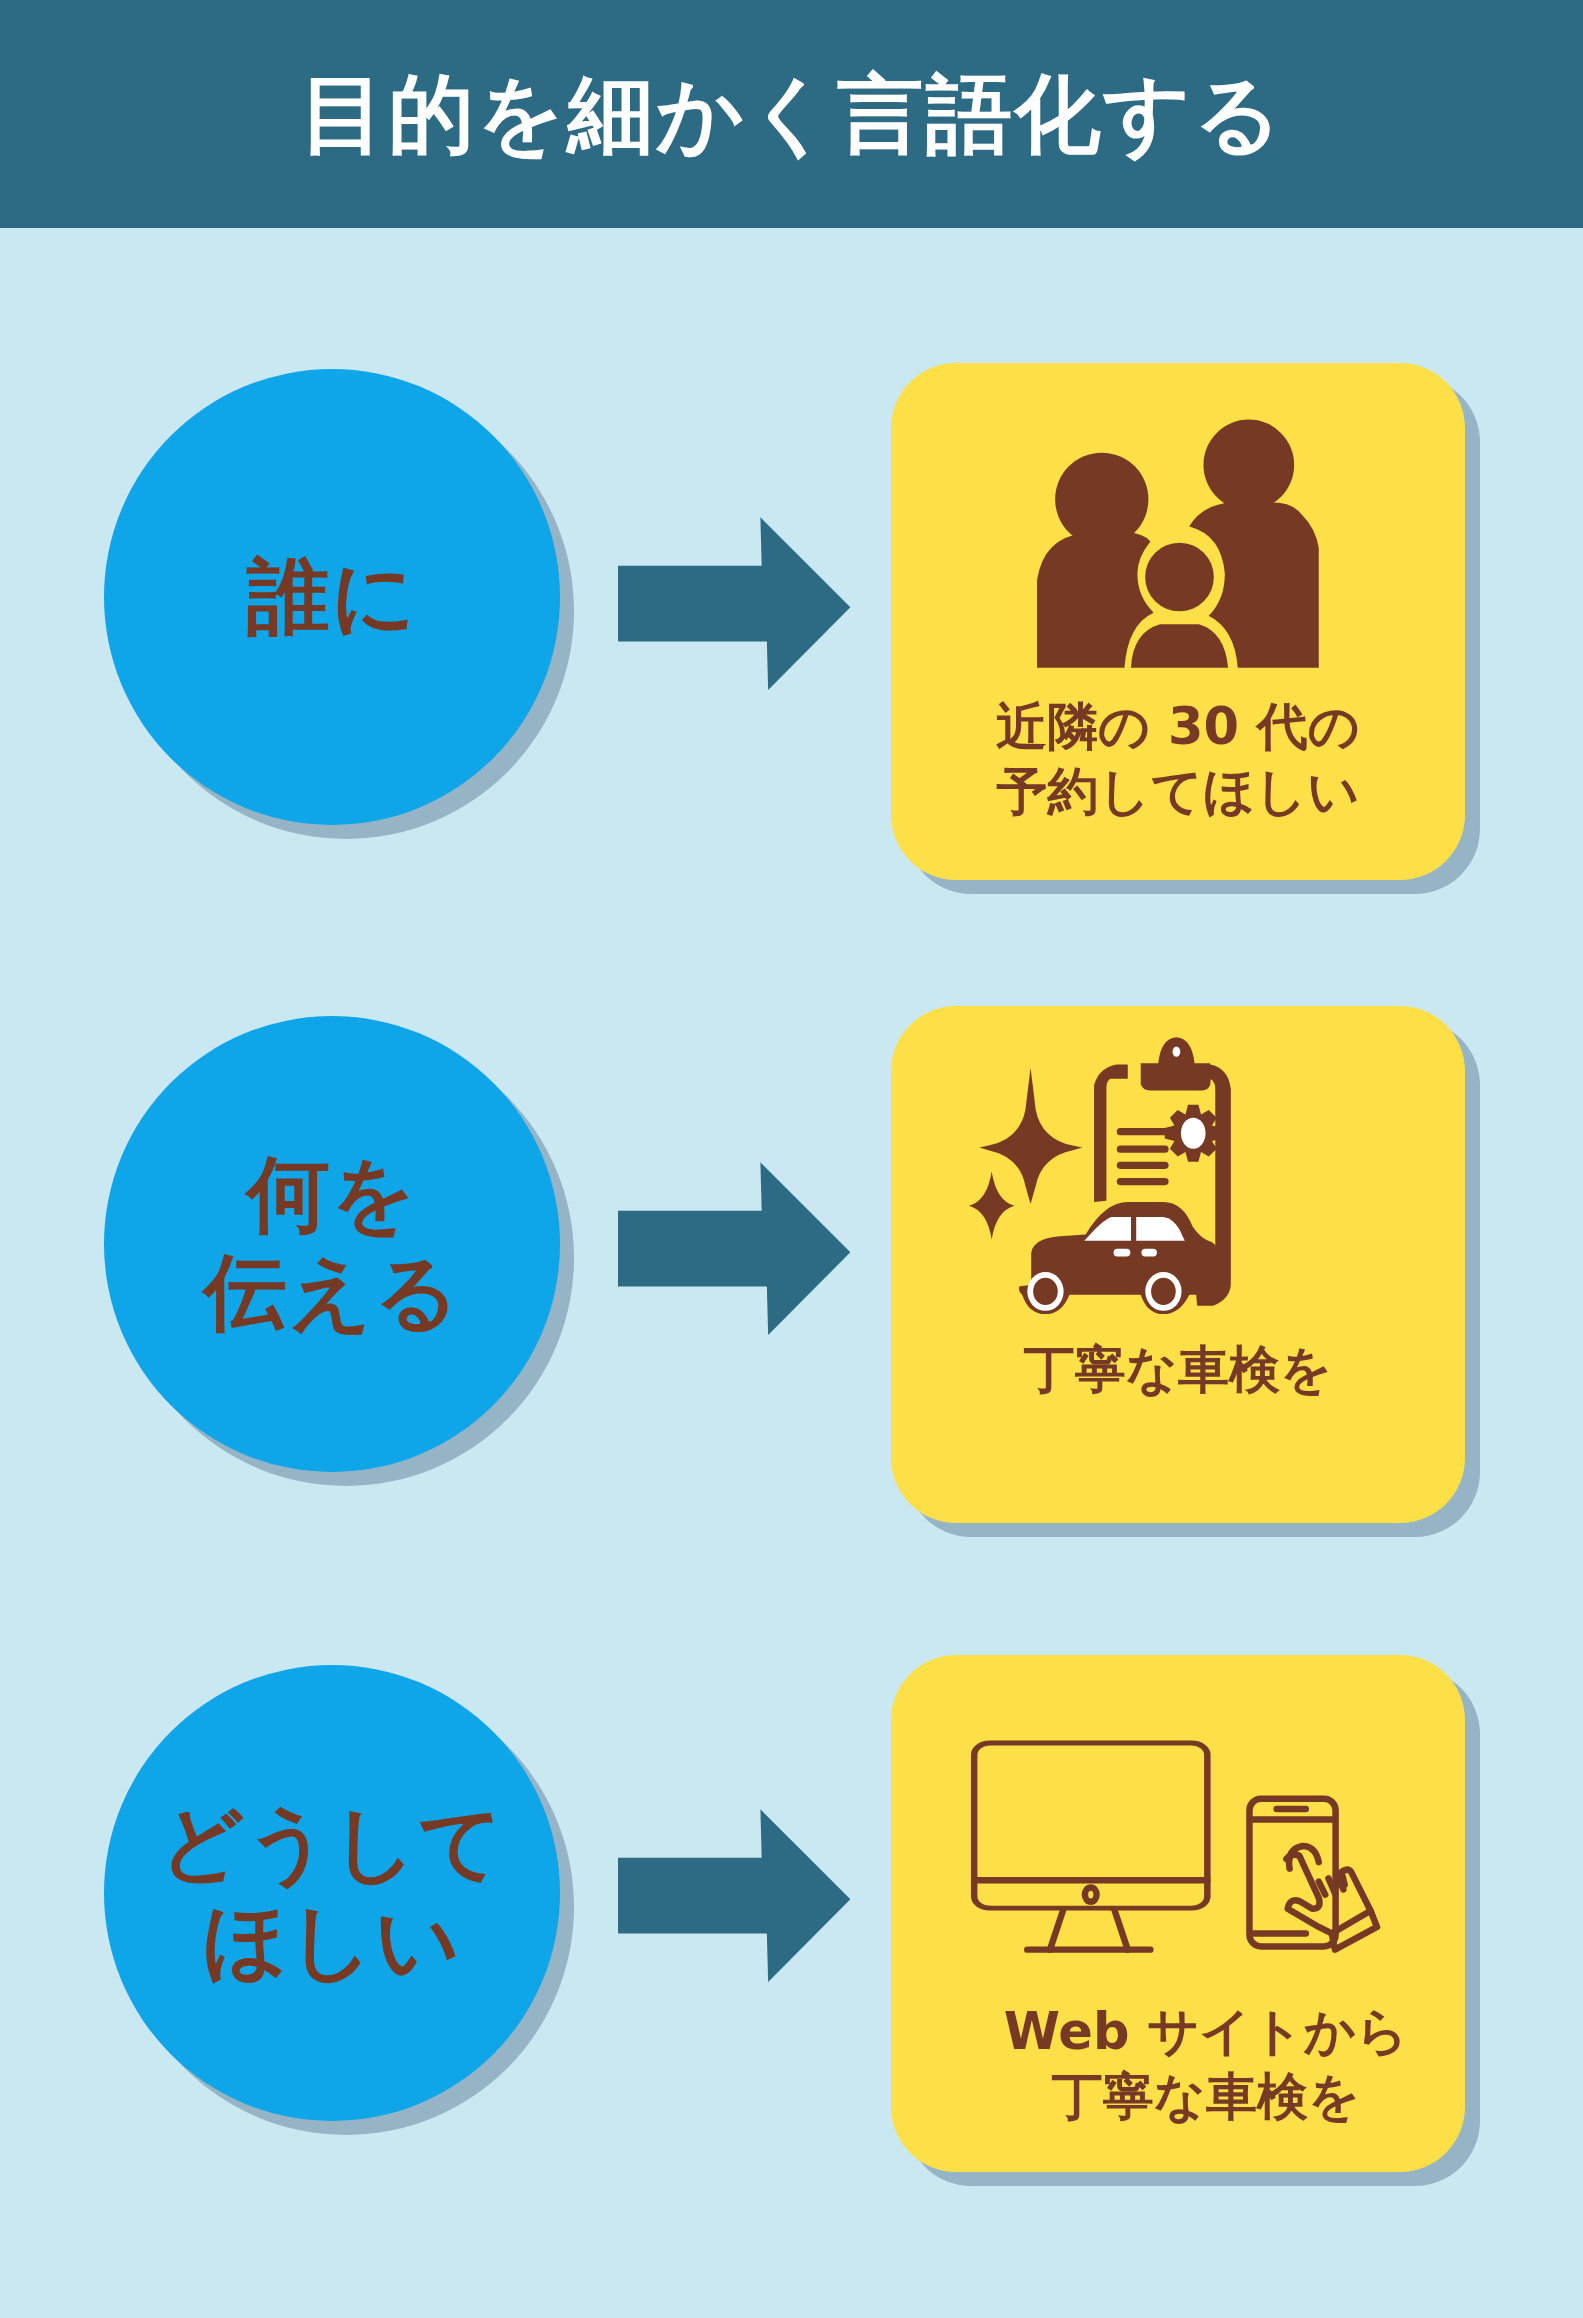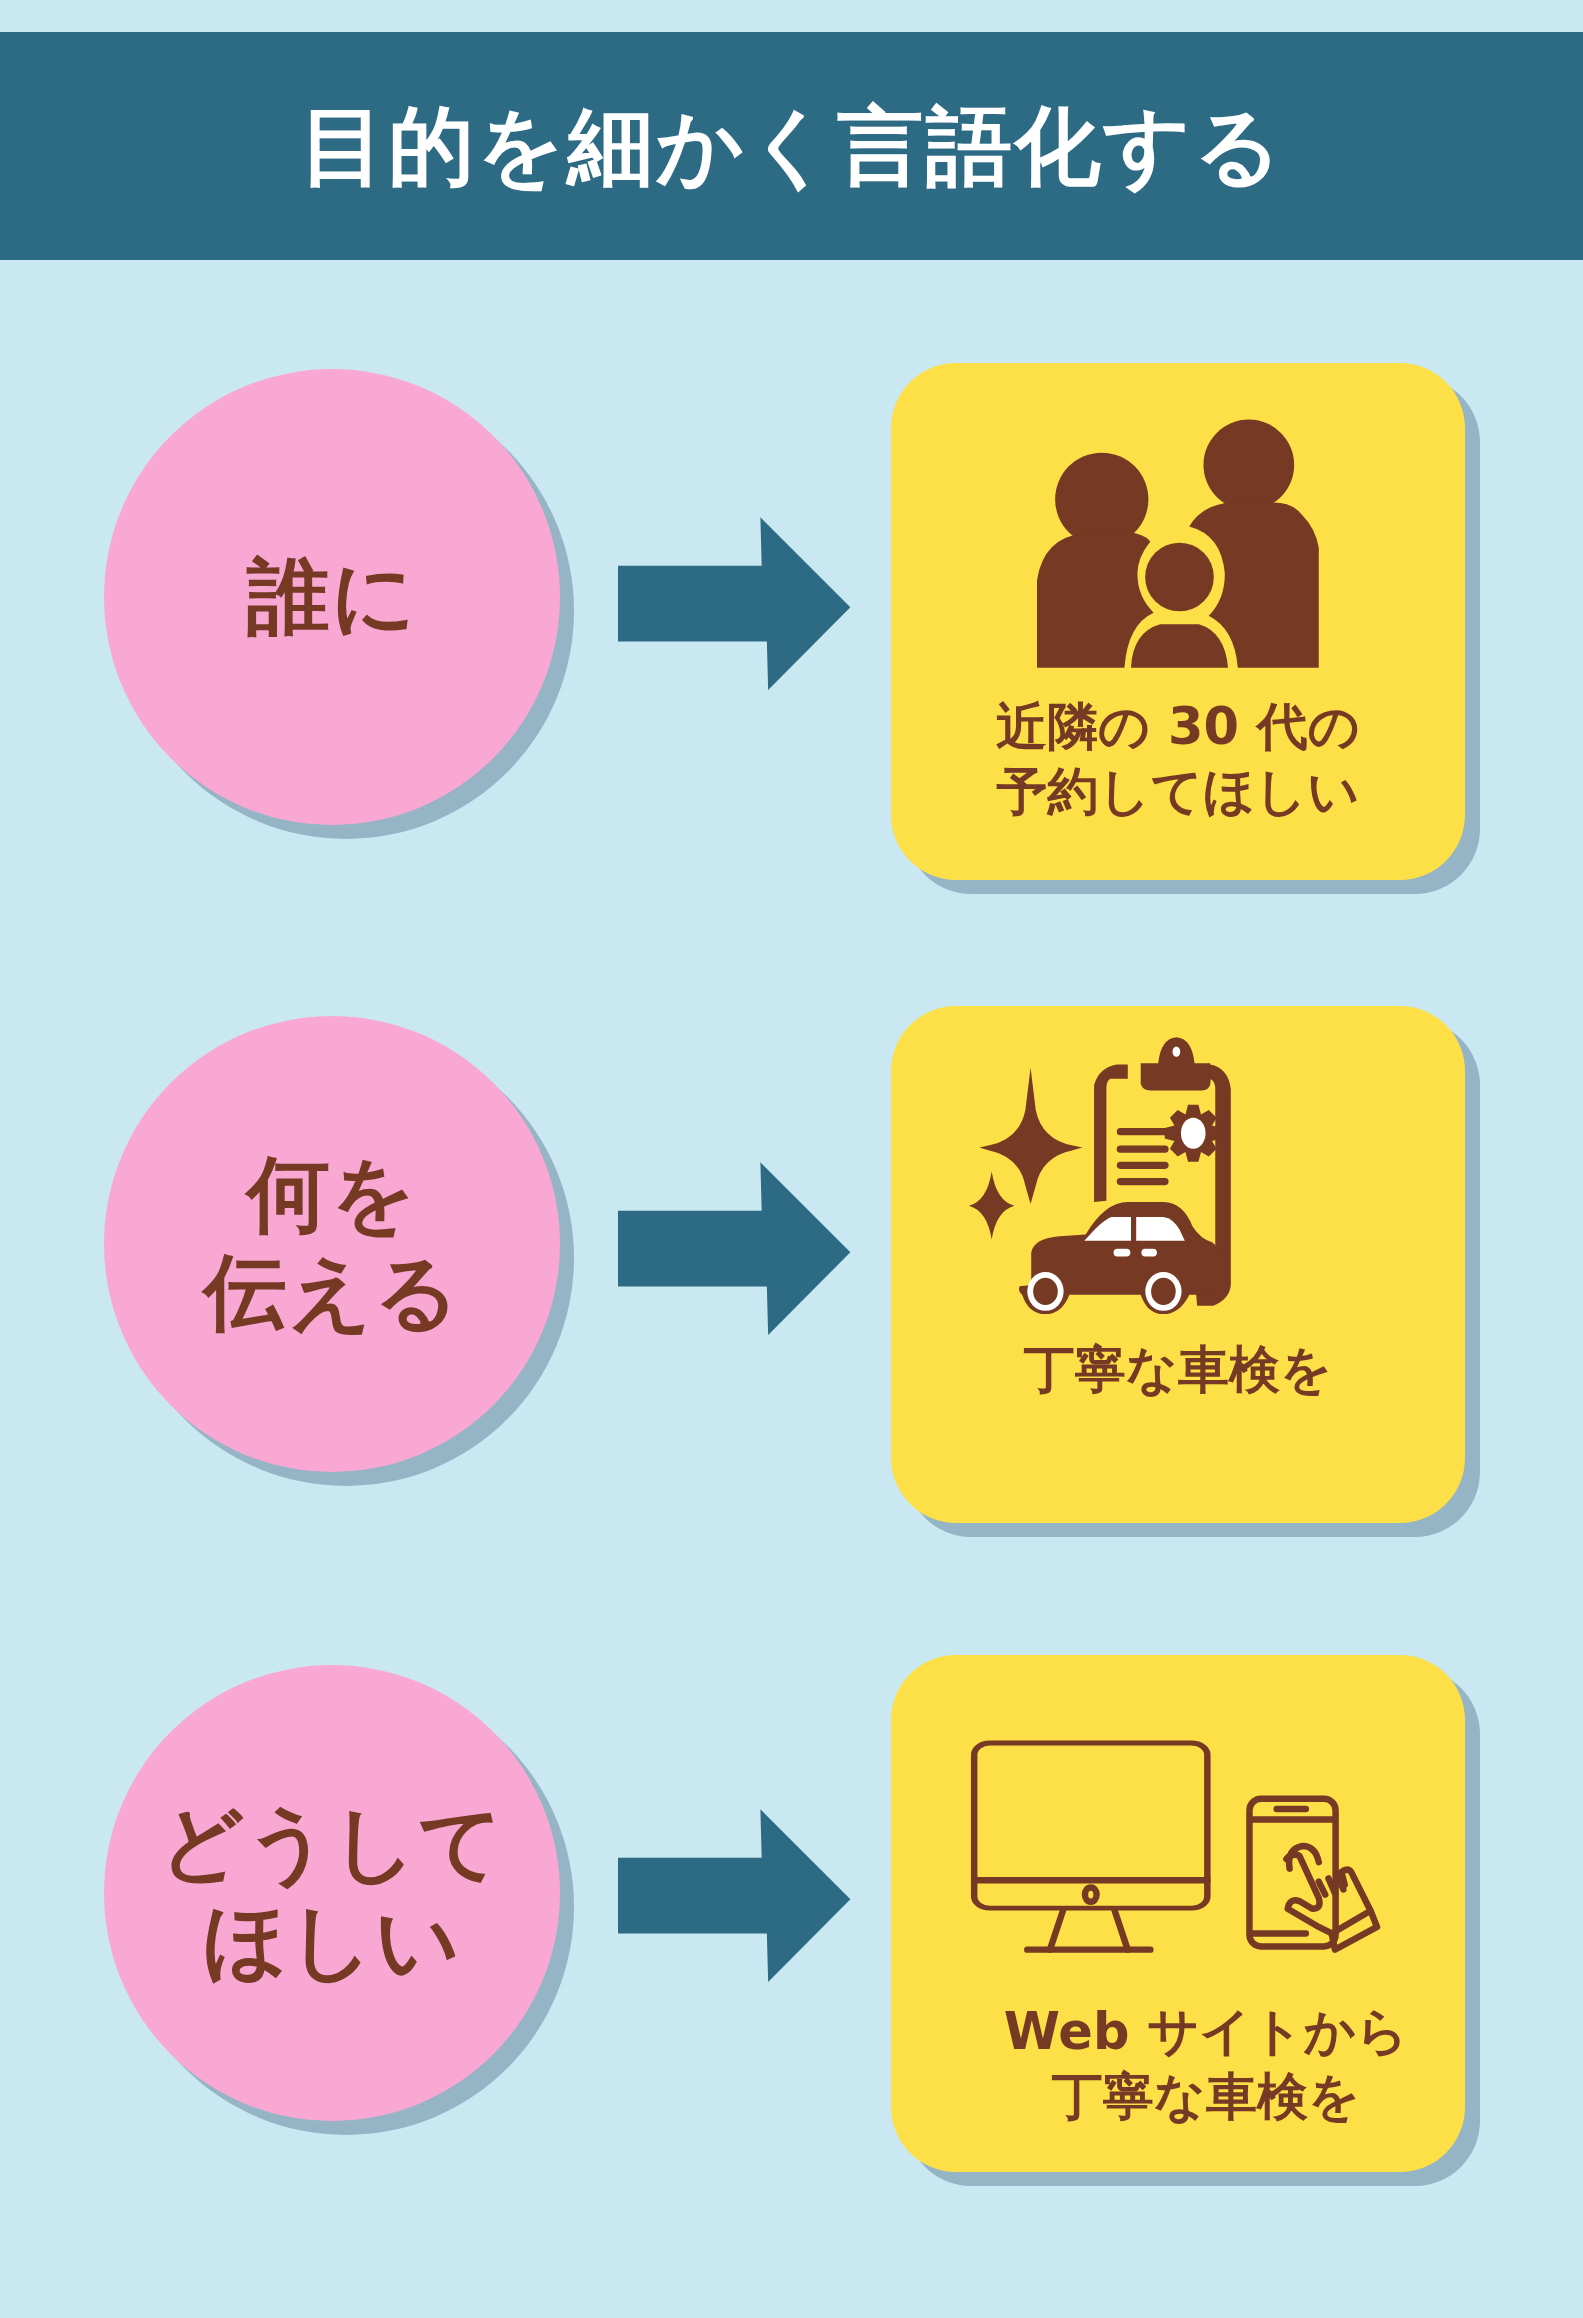--- a/index.html
+++ b/index.html
@@ -4,34 +4,34 @@
 <style>
   html, body { margin:0; padding:0; }
   body {
     width:1584px; height:2319px; position:relative; overflow:hidden;
     background:#cae8f2;
     font-family:"DejaVu Sans", "Liberation Sans", sans-serif;
   }
   .header {
     position:absolute; left:0; top:0; width:1584px; height:228px;
     background:#2d6a83;
-    display:flex; align-items:center; justify-content:center;margin-top:32px;
+    display:flex; align-items:center; justify-content:center;
   }
   .header-title {
     color:#ffffff; font-weight:bold; font-size:86px; letter-spacing:2.6px;
     line-height:1;
   }
   .row { position:absolute; left:0; width:1584px; height:544px; }
   .circle-shadow {
     position:absolute; left:118px; top:14.3px; width:456px; height:456px;
     border-radius:50%; background:#95b4c6;
   }
   .circle {
     position:absolute; left:104px; top:0; width:456px; height:456px;
-    border-radius:50%; background:#f9a8d4;
+    border-radius:50%; background:#0ea5e9;
     display:flex; align-items:center; justify-content:center; flex-direction:column;
   }
   .circle-line {
     color:#763923; font-weight:bold; font-size:83px; line-height:1.18;
     white-space:nowrap; text-align:center; letter-spacing:1.3px;
   }
   .arrow { position:absolute; left:618px; width:233px; height:174px; }
   .card-shadow {
     position:absolute; left:906px; width:574px; height:517px;
     border-radius:65px; background:#95b4c6;

